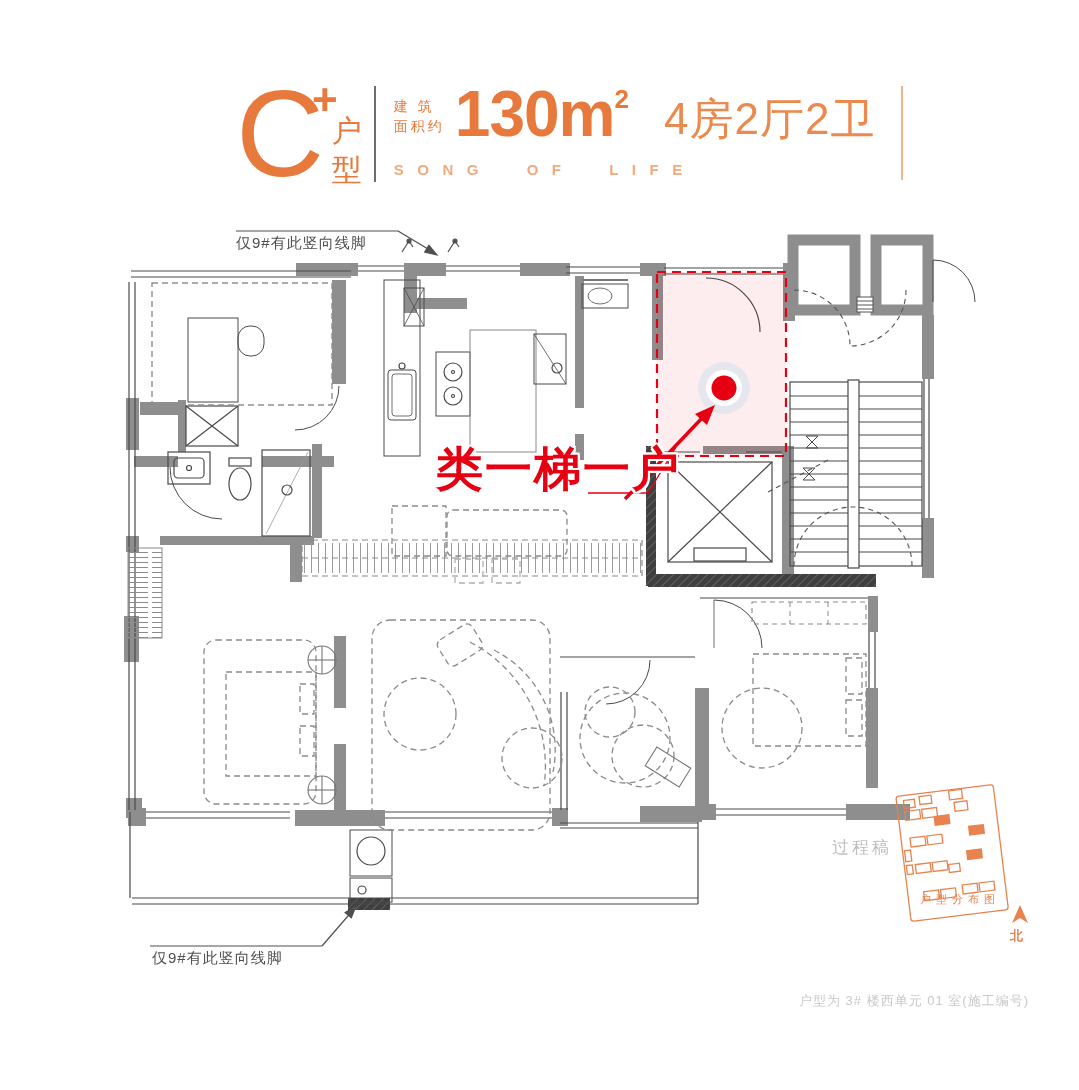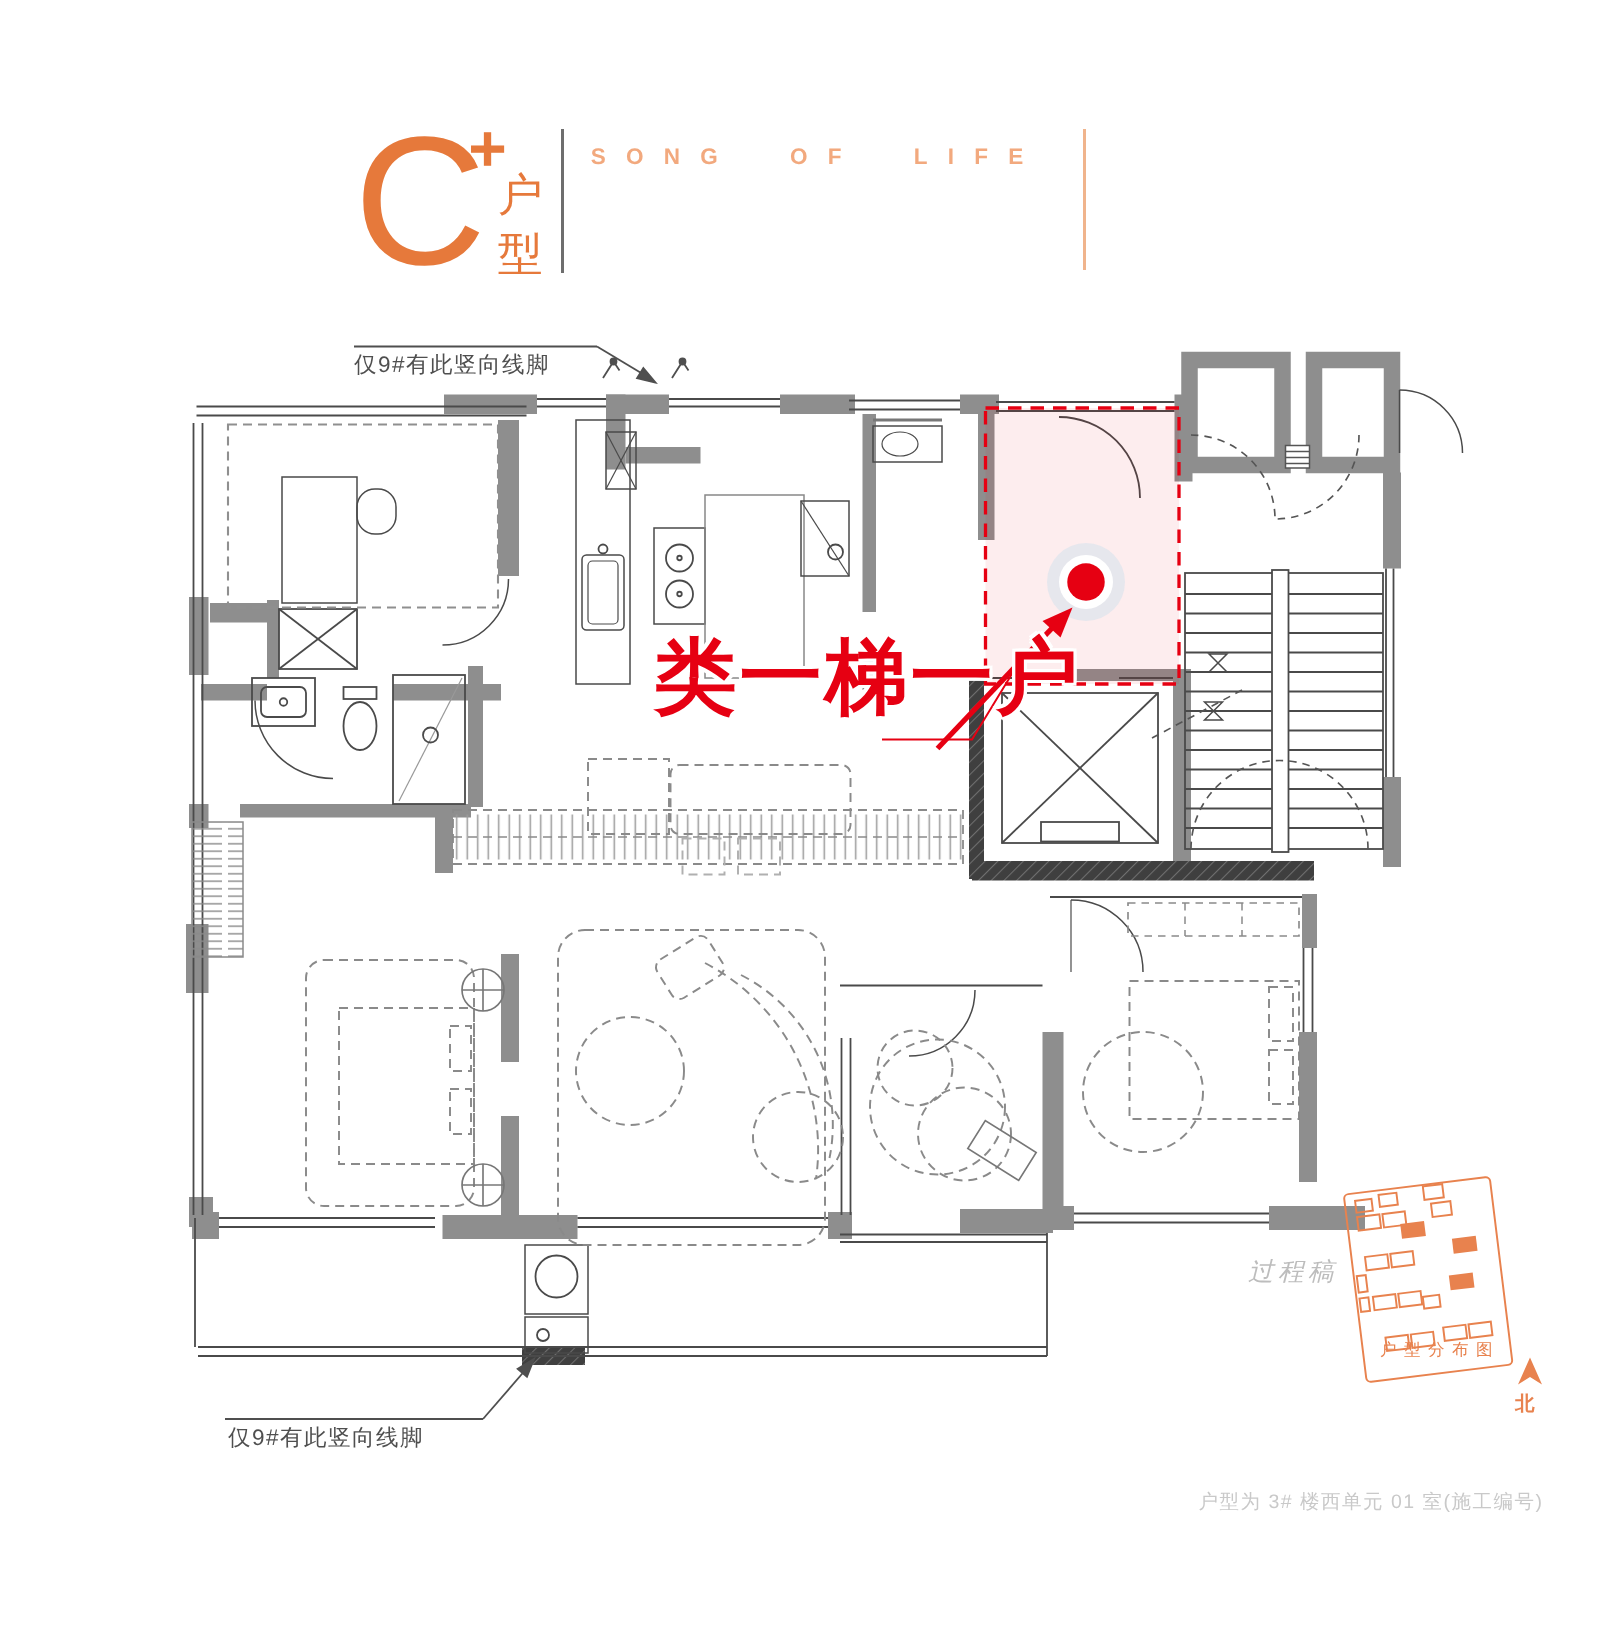--- a/index.html
+++ b/index.html
@@ -19,43 +19,51 @@
   .hdr-row1{display:flex;align-items:flex-start;}
   .area-prefix{font-size:14px;letter-spacing:3px;line-height:1.45;color:#E6793B;margin-top:12px;}
   .area-value{font-size:64px;line-height:0.95;font-weight:bold;color:#E6793B;margin-left:10px;letter-spacing:-1px;}
   .area-value sup{font-size:26px;vertical-align:28px;font-weight:bold;}
   .rooms{font-size:44px;color:#EB8A4E;margin-left:36px;margin-top:6px;letter-spacing:1px;}
   .slogan{margin-top:12px;font-size:15px;letter-spacing:13.5px;word-spacing:17px;color:#F2A97E;font-weight:bold;}
   .hdr-endline{width:2px;height:94px;background:#F0B48C;margin-left:26px;margin-top:2px;}
   
   .note{font-size:15px;color:#4F4F4F;letter-spacing:1px;white-space:nowrap;margin-top:28px;}
   #highlight-label{
-    left:436px;top:415px;font-size:55px;font-weight:bold;color:#E60012;letter-spacing:2px;white-space:nowrap;
+    left:436px;top:438px;font-size:47px;font-weight:bold;color:#E60012;letter-spacing:2px;white-space:nowrap;
     text-shadow:-2px -2px 0 #fff,2px -2px 0 #fff,-2px 2px 0 #fff,2px 2px 0 #fff,0 -2px 0 #fff,0 2px 0 #fff,-2px 0 0 #fff,2px 0 0 #fff;
   }
-  #draft-watermark{left:832px;top:836px;font-size:17px;color:#BDBDBD;letter-spacing:3px;font-style:italic;}
+  #draft-watermark{left:832px;top:836px;font-size:17px;color:#BDBDBD;letter-spacing:3px;}
   #inset-caption{left:920px;top:892px;font-size:11px;color:#E8824E;letter-spacing:5px;}
   #north-label{left:1010px;top:927px;font-size:13px;color:#E8824E;font-weight:bold;}
   #footer-note{left:799px;top:992px;font-size:13px;color:#C9C9C9;letter-spacing:1px;}
   svg{position:absolute;left:0;top:0;}
 </style>
 </head>
 <body>
 
 <div id="header" class="abs">
   <div class="c-block">
     <span class="c-letter">C</span>
     <span class="c-plus">+</span>
     <div class="c-label">
       <span>户</span>
       <span>型</span>
     </div>
   </div>
   <div class="hdr-divider"></div>
   <div class="hdr-info">
+    <div class="hdr-row1">
+      <div class="area-prefix">
+        <div>建 筑</div>
+        <div>面积约</div>
+      </div>
+      <div class="area-value"><span>130m</span><sup>2</sup></div>
+      <div class="rooms">4房2厅2卫</div>
+    </div>
     <div class="slogan">SONG OF LIFE</div>
   </div>
   <div class="hdr-endline"></div>
 </div>
 
 <svg width="1079" height="1090" viewBox="0 0 1079 1090">
   <defs>
     <pattern id="hangers" width="7" height="36" patternUnits="userSpaceOnUse">
       <line x1="3.5" y1="3" x2="3.5" y2="33" stroke="#9a9a9a" stroke-width="1"></line>
     </pattern>

